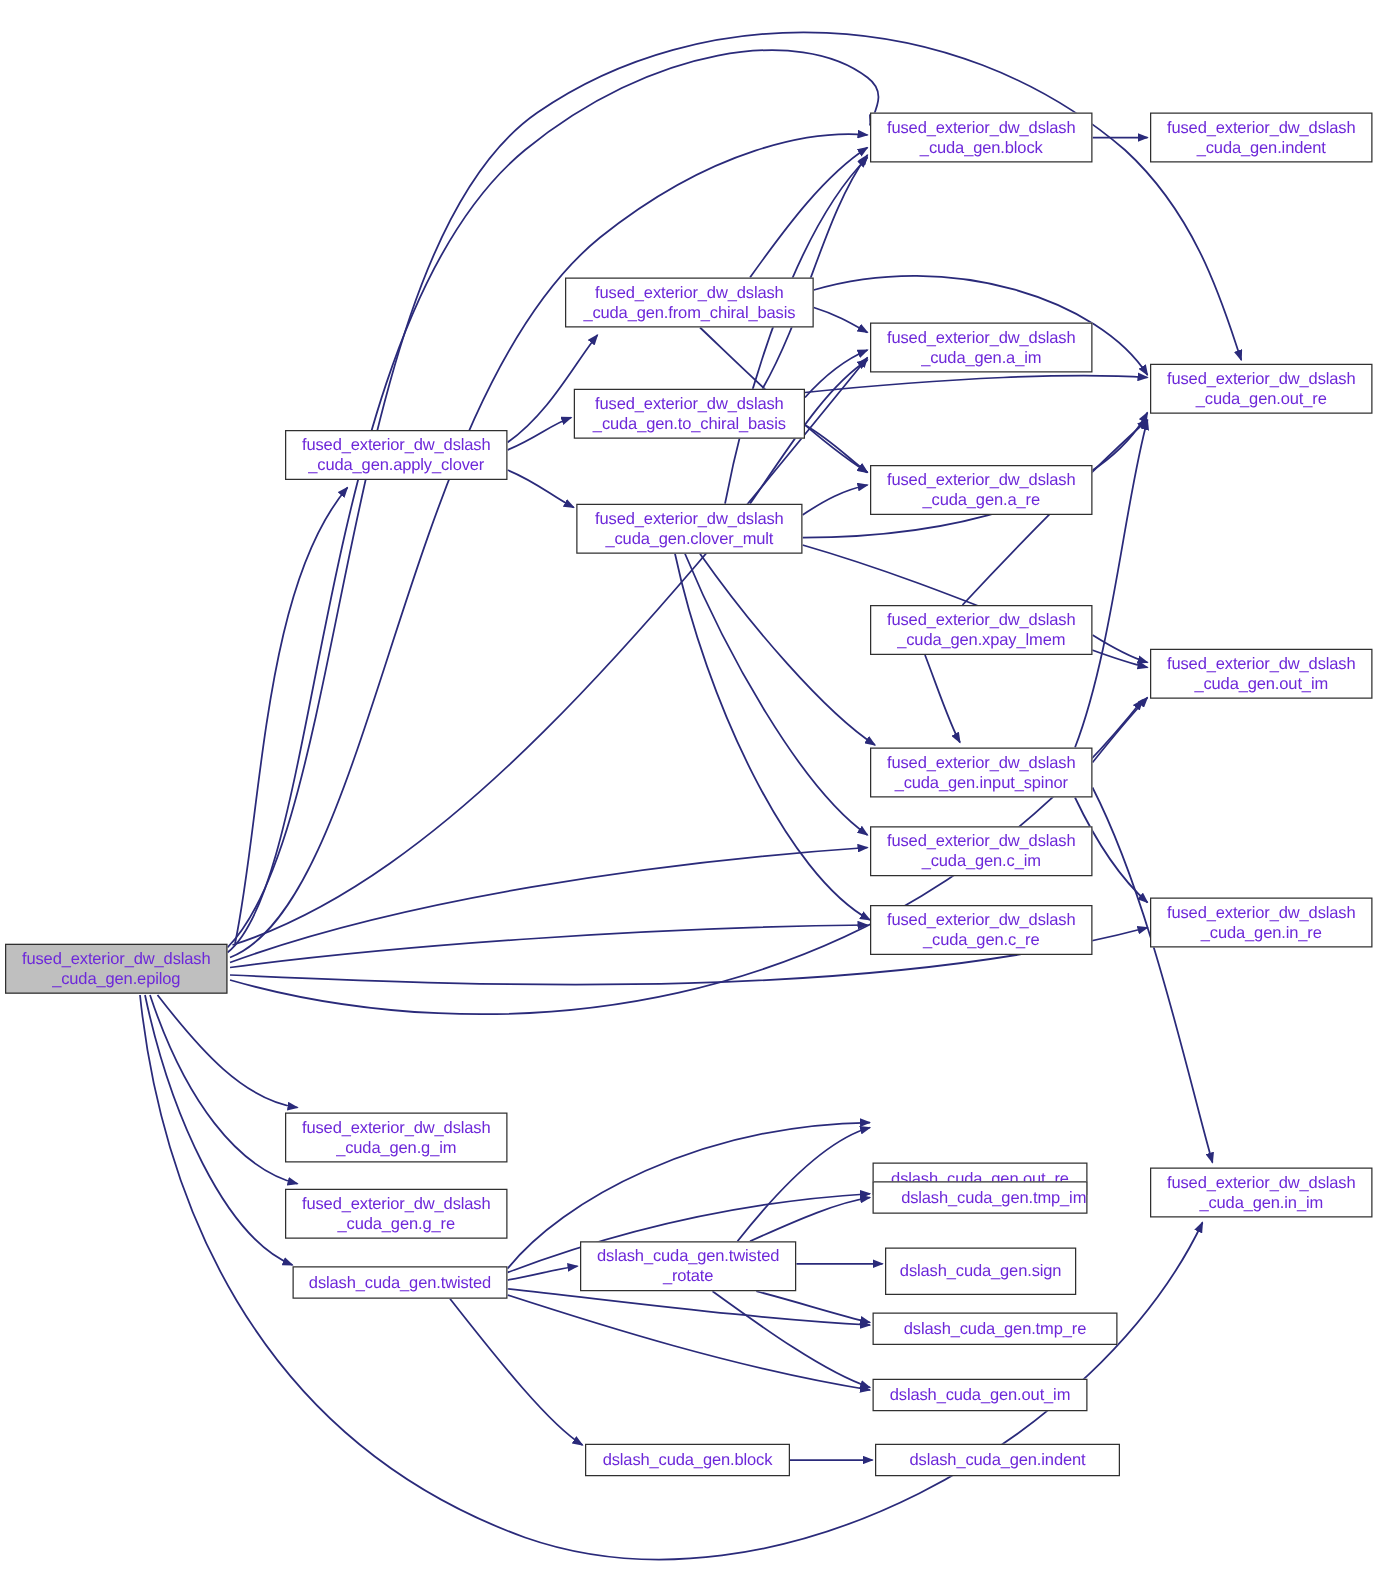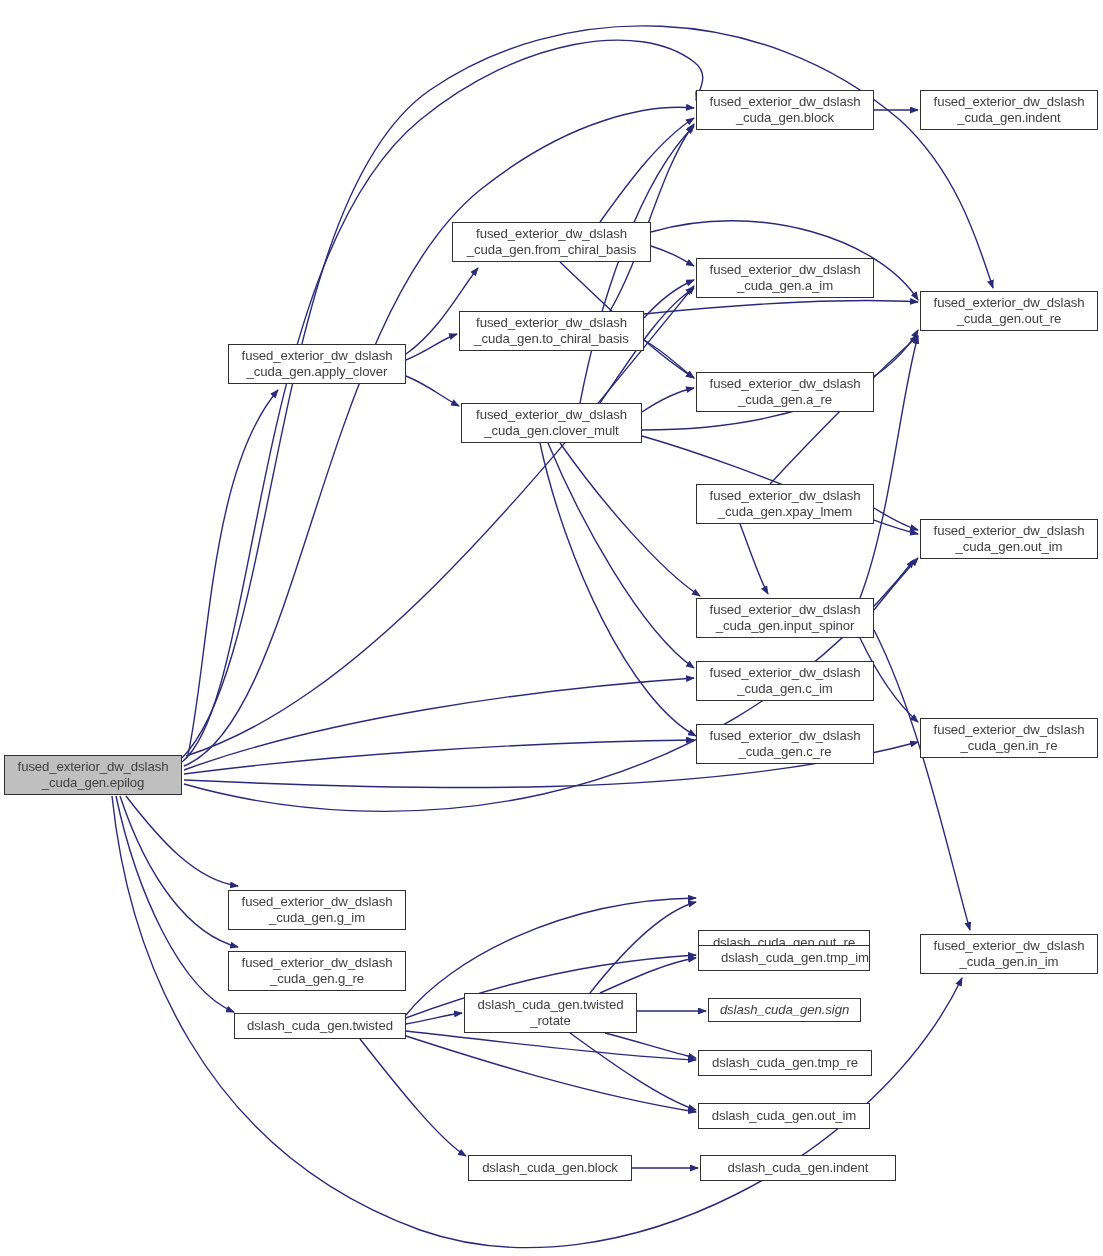--- a/index.html
+++ b/index.html
@@ -21,21 +21,21 @@
     top: 0;
     width: 1103px;
     height: 1256px;
     pointer-events: none;
   }
   .node {
     position: absolute;
     box-sizing: border-box;
     border: 1px solid #303030;
     background: #ffffff;
-    color: #404040;
+    color: #6d28d9;
     font-size: 13.2px;
     line-height: 16.5px;
     text-align: center;
     display: flex;
     align-items: center;
     justify-content: center;
     white-space: pre;
     letter-spacing: -0.1px;
     z-index: 5;
   }
@@ -149,19 +149,19 @@
 _cuda_gen.in_im</span></div>
       <div class="node" style="left: 228px; top: 890px; width: 178px; height: 40px;"><span class="node-label">fused_exterior_dw_dslash
 _cuda_gen.g_im</span></div>
       <div class="node" style="left: 228px; top: 951px; width: 178px; height: 40px;"><span class="node-label">fused_exterior_dw_dslash
 _cuda_gen.g_re</span></div>
       <div class="node" style="left: 234px; top: 1013px; width: 172px; height: 26px;"><span class="node-label">dslash_cuda_gen.twisted</span></div>
       <div class="node" style="left: 464px; top: 993px; width: 173px; height: 40px;"><span class="node-label">dslash_cuda_gen.twisted
 _rotate</span></div>
       <div class="node" style="left: 698px; top: 930px; width: 172px; height: 26px;"><span class="node-label">dslash_cuda_gen.out_re</span></div>
       <div class="node" style="left: 698px; top: 945px; width: 172px; height: 26px; text-align: right;"><span class="node-label">dslash_cuda_gen.tmp_im</span></div>
-      <div class="node" style="left: 708px; top: 998px; width: 153px; height: 24px; font-style: italic;"><span class="node-label">dslash_cuda_gen.sign</span></div>
-      <div class="node" style="left: 698px; top: 1050px; width: 174px; height: 26px;"><span class="node-label">dslash_cuda_gen.tmp_re</span></div>
+      <div class="node" style="left: 708px; top: 998px; width: 153px; height: 38px;"><span class="node-label">dslash_cuda_gen.sign</span></div>
+      <div class="node" style="left: 698px; top: 1050px; width: 196px; height: 26px;"><span class="node-label">dslash_cuda_gen.tmp_re</span></div>
       <div class="node" style="left: 698px; top: 1103px; width: 172px; height: 26px;"><span class="node-label">dslash_cuda_gen.out_im</span></div>
       <div class="node" style="left: 468px; top: 1155px; width: 164px; height: 26px;"><span class="node-label">dslash_cuda_gen.block</span></div>
       <div class="node" style="left: 700px; top: 1155px; width: 196px; height: 26px;"><span class="node-label">dslash_cuda_gen.indent</span></div>
     </div>
 </div>
 
 </body></html>

